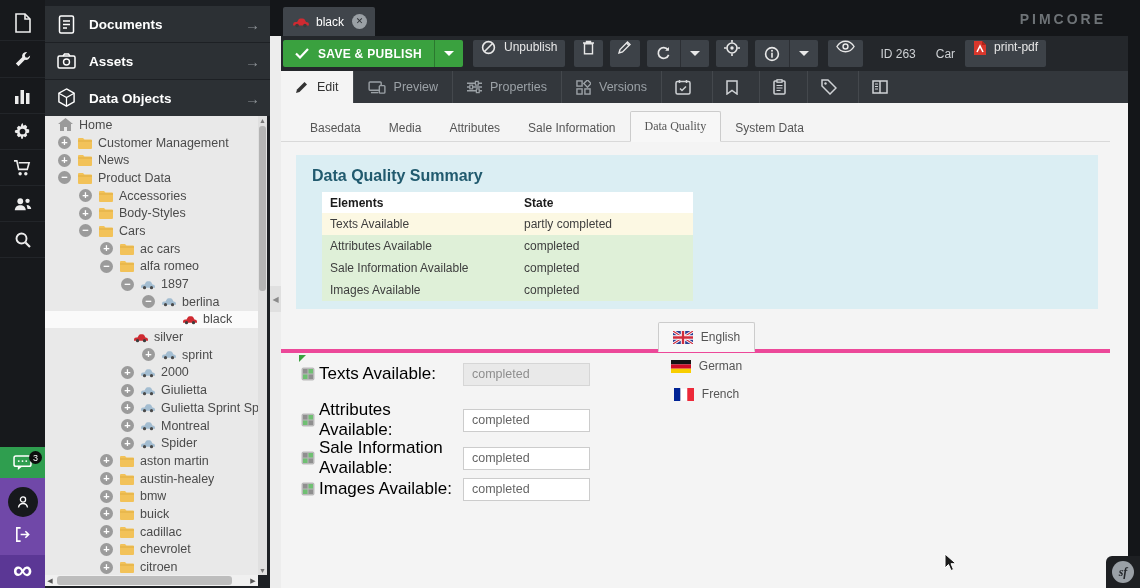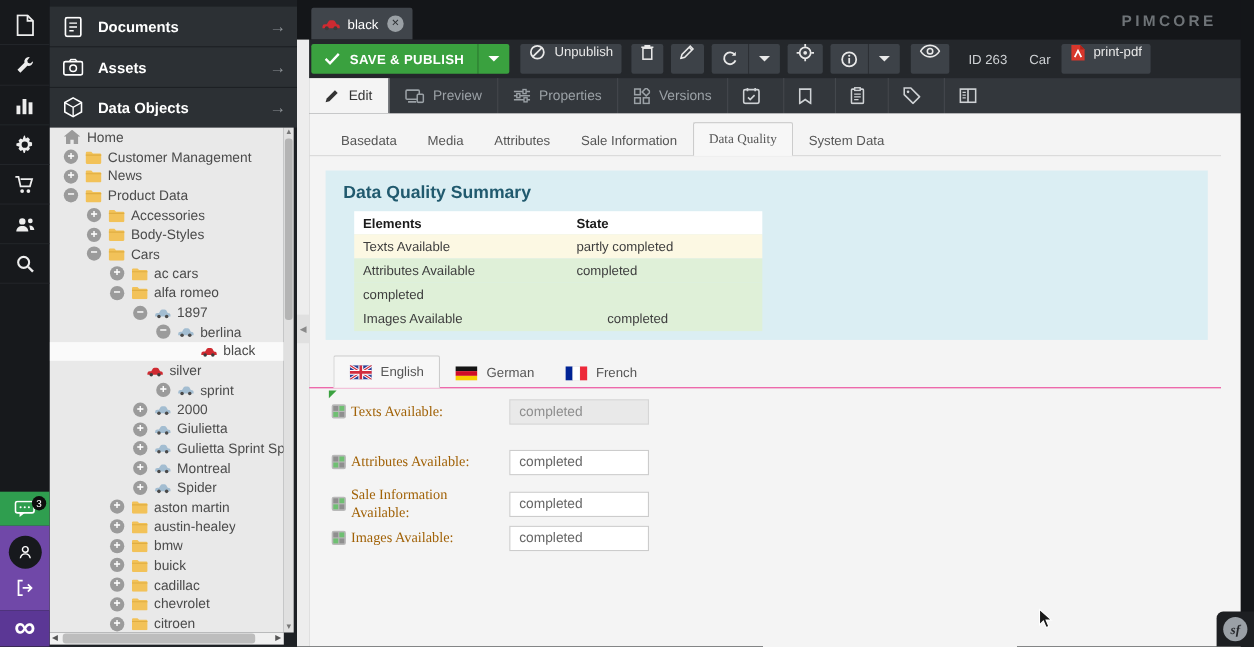--- a/index.html
+++ b/index.html
@@ -78,29 +78,29 @@
   .s-tab.active { background:#f7f7f7; border:1px solid #ccc; border-bottom:1px solid #f7f7f7; border-radius:2px 2px 0 0;font-family:Liberation Serif, serif; }
 
   .dq-panel { position:absolute; left:15px; top:52px; width:802px; height:154px; background:#dbeef3; }
   .dq-title { padding:12px 0 0 16px; font-size:16px; font-weight:bold; color:#215a6e; }
   .dq-table { position:absolute; left:26px; top:37px; width:371px; }
   .dq-row { display:flex; height:22px; align-items:center; font-size:12px; color:#3e3e3e; }
   .dq-row.head { background:#fff; font-weight:bold; color:#1b1b1b; height:21px; }
   .dq-c1 { width:194px; padding-left:8px; }
   .dq-c2 { flex:1; padding-left:8px; }
 
-  .langbar { position:absolute; left:0; top:218px; width:829px; height:32px; border-bottom:1px solid #ec4899; display:flex; align-items:flex-end; padding-left:22px; }
+  .langbar { position:absolute; left:0; top:218px; width:829px; height:32px; border-bottom:4px solid #ec4899; display:flex; align-items:center; padding-left:22px;flex-direction:column; }
   .l-tab { display:flex; align-items:center; font-size:12px; color:#555; padding:7px 14px; cursor:pointer; position:relative; top:1px; }
   .l-tab .flag { margin-right:8px; display:flex; }
   .l-tab.active { background:#f7f7f7; border:1px solid #ccc; border-bottom:1px solid #f7f7f7; border-radius:2px 2px 0 0; }
 
   .field-row { position:absolute; left:20px; height:24px; display:flex; align-items:center; }
   .dirty-tri { position:absolute; left:-2px; top:-7px; width:0; height:0; border-left:7px solid #3aa13f; border-bottom:7px solid transparent; }
   .f-icon { width:14px; height:14px; margin-right:4px; position:relative; }
-  .f-label { font-size:13px; color:#a16207; width:140px;font-family:Liberation Serif, serif; }
+  .f-label { font-size:17px; color:#000000; width:140px; }
   .f-input { position:absolute; left:162px; width:127px; height:23px; background:#fff; border:1px solid #ccc; font-size:12.5px; color:#666; display:flex; align-items:center; padding-left:8px; }
   .f-input.disabled { background:#e9e9e9; border-color:#d6d6d6; color:#8e8e8e; }
 
   .rightstrip { position:absolute; right:0; top:0; width:12px; height:588px; background:#141619; z-index:25; }
   .sf-badge { position:absolute; right:0; bottom:0; width:34px; height:32px; background:#1d1f22; border-radius:6px 0 0 0; z-index:40; display:flex; align-items:center; justify-content:center; }
   .sf-circle { width:22px; height:22px; border-radius:50%; background:#9aa0a6; color:#24262a; font-family:"Liberation Serif","DejaVu Serif",serif; font-style:italic; font-weight:bold; font-size:12px; display:flex; align-items:center; justify-content:center; }
 
   .cursor { position:absolute; left:663px; top:450px; z-index:50; pointer-events:none; }
 </style>
 </head>
@@ -691,23 +691,24 @@
           </div>
           <div class="dq-row" style="background-color: rgb(252, 248, 227);">
             <div class="dq-c1">Texts Available</div>
             <div class="dq-c2">partly completed</div>
           </div>
           <div class="dq-row" style="background-color: rgb(223, 240, 216);">
             <div class="dq-c1">Attributes Available</div>
             <div class="dq-c2">completed</div>
           </div>
           <div class="dq-row" style="background-color: rgb(223, 240, 216);">
+            <div class="dq-c1">Sale Information Available</div>
             <div class="dq-c2">completed</div>
           </div>
-          <div class="dq-row" style="background-color: rgb(223, 240, 216); gap: 28px;">
+          <div class="dq-row" style="background-color: rgb(223, 240, 216);">
             <div class="dq-c1">Images Available</div>
             <div class="dq-c2">completed</div>
           </div>
         </div>
       </div>
 
       <div class="langbar">
         <div class="l-tab active">
           <span class="flag">
             <svg width="20" height="13" viewBox="0 0 20 13">

